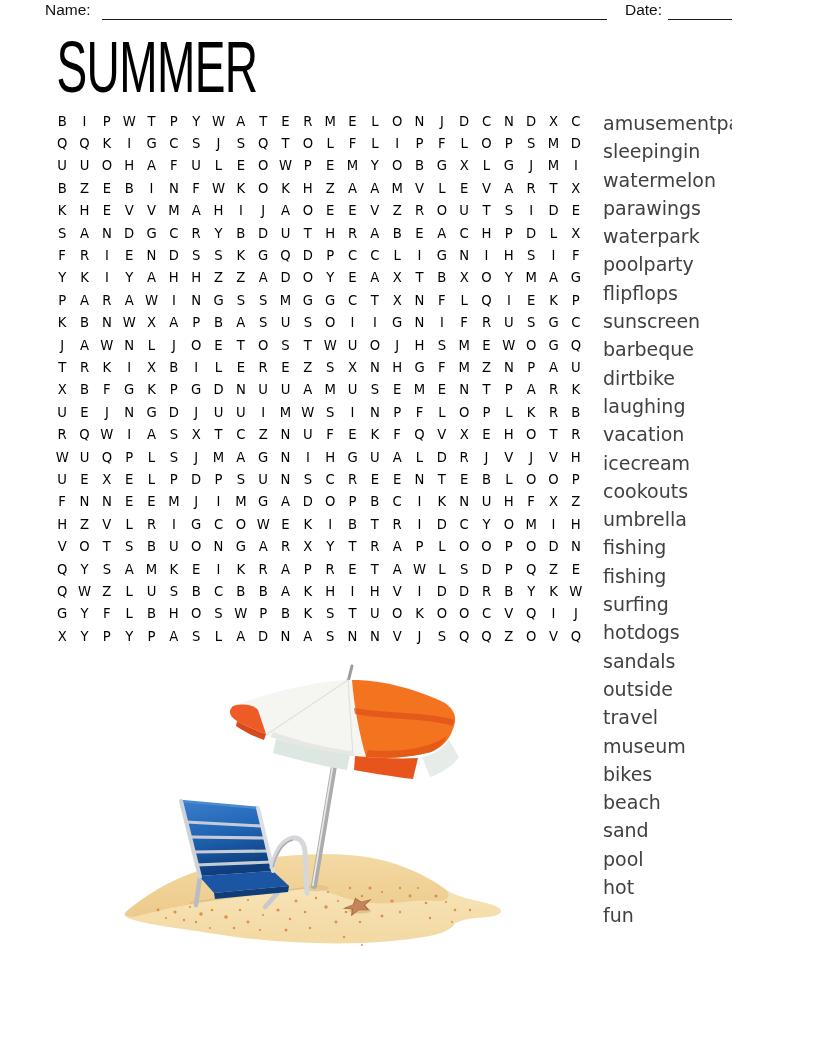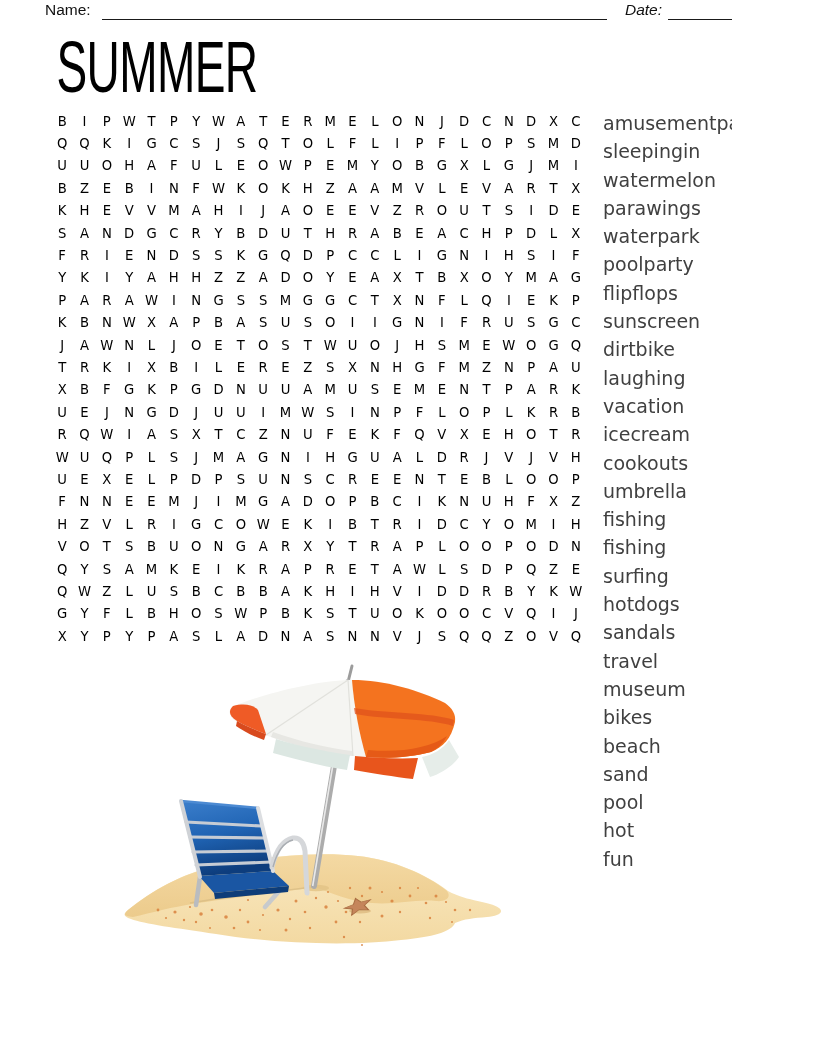--- a/index.html
+++ b/index.html
@@ -3,21 +3,21 @@
 <meta charset="utf-8">
 <style>
   html,body{margin:0;padding:0;background:#fff;}
   .page{
     position:relative;width:732px;height:1056px;background:#ffffff;overflow:hidden;
     font-family:"DejaVu Sans","Liberation Sans",sans-serif;color:#000;
   }
   
   .hdr-label{position:absolute;top:1px;font-family:"Liberation Sans",sans-serif;font-size:15.5px;color:#111;}
   .name-label{left:45px;}
-  .date-label{left:625px;font-style:italic;}
+  .date-label{left:625px;}
   .fill-line{position:absolute;border-bottom:1.4px solid #1a1a1a;height:17px;top:2px;}
   .name-line{left:102px;width:505px;}
   .date-line{left:668px;width:74px;}
   
   .title-wrap{position:absolute;top:31px;left:0;width:816px;text-align:left;}
   .title-wrap span{
     display:inline-block;font-family:"Liberation Sans",sans-serif;font-size:72px;line-height:72px;
     font-weight:500;letter-spacing:-1px;transform:scale(0.64,1.0);transform-origin:center top;color:#000;
   }
   
@@ -630,31 +630,33 @@
 
   <ul class="words">
       <li class="word">amusementpark</li>
       <li class="word">sleepingin</li>
       <li class="word">watermelon</li>
       <li class="word">parawings</li>
       <li class="word">waterpark</li>
       <li class="word">poolparty</li>
       <li class="word">flipflops</li>
       <li class="word">sunscreen</li>
+      <li class="word">barbeque</li>
       <li class="word">dirtbike</li>
       <li class="word">laughing</li>
       <li class="word">vacation</li>
       <li class="word">icecream</li>
       <li class="word">cookouts</li>
       <li class="word">umbrella</li>
       <li class="word">fishing</li>
       <li class="word">fishing</li>
       <li class="word">surfing</li>
       <li class="word">hotdogs</li>
       <li class="word">sandals</li>
+      <li class="word">outside</li>
       <li class="word">travel</li>
       <li class="word">museum</li>
       <li class="word">bikes</li>
       <li class="word">beach</li>
       <li class="word">sand</li>
       <li class="word">pool</li>
       <li class="word">hot</li>
       <li class="word">fun</li>
     </ul>
 

